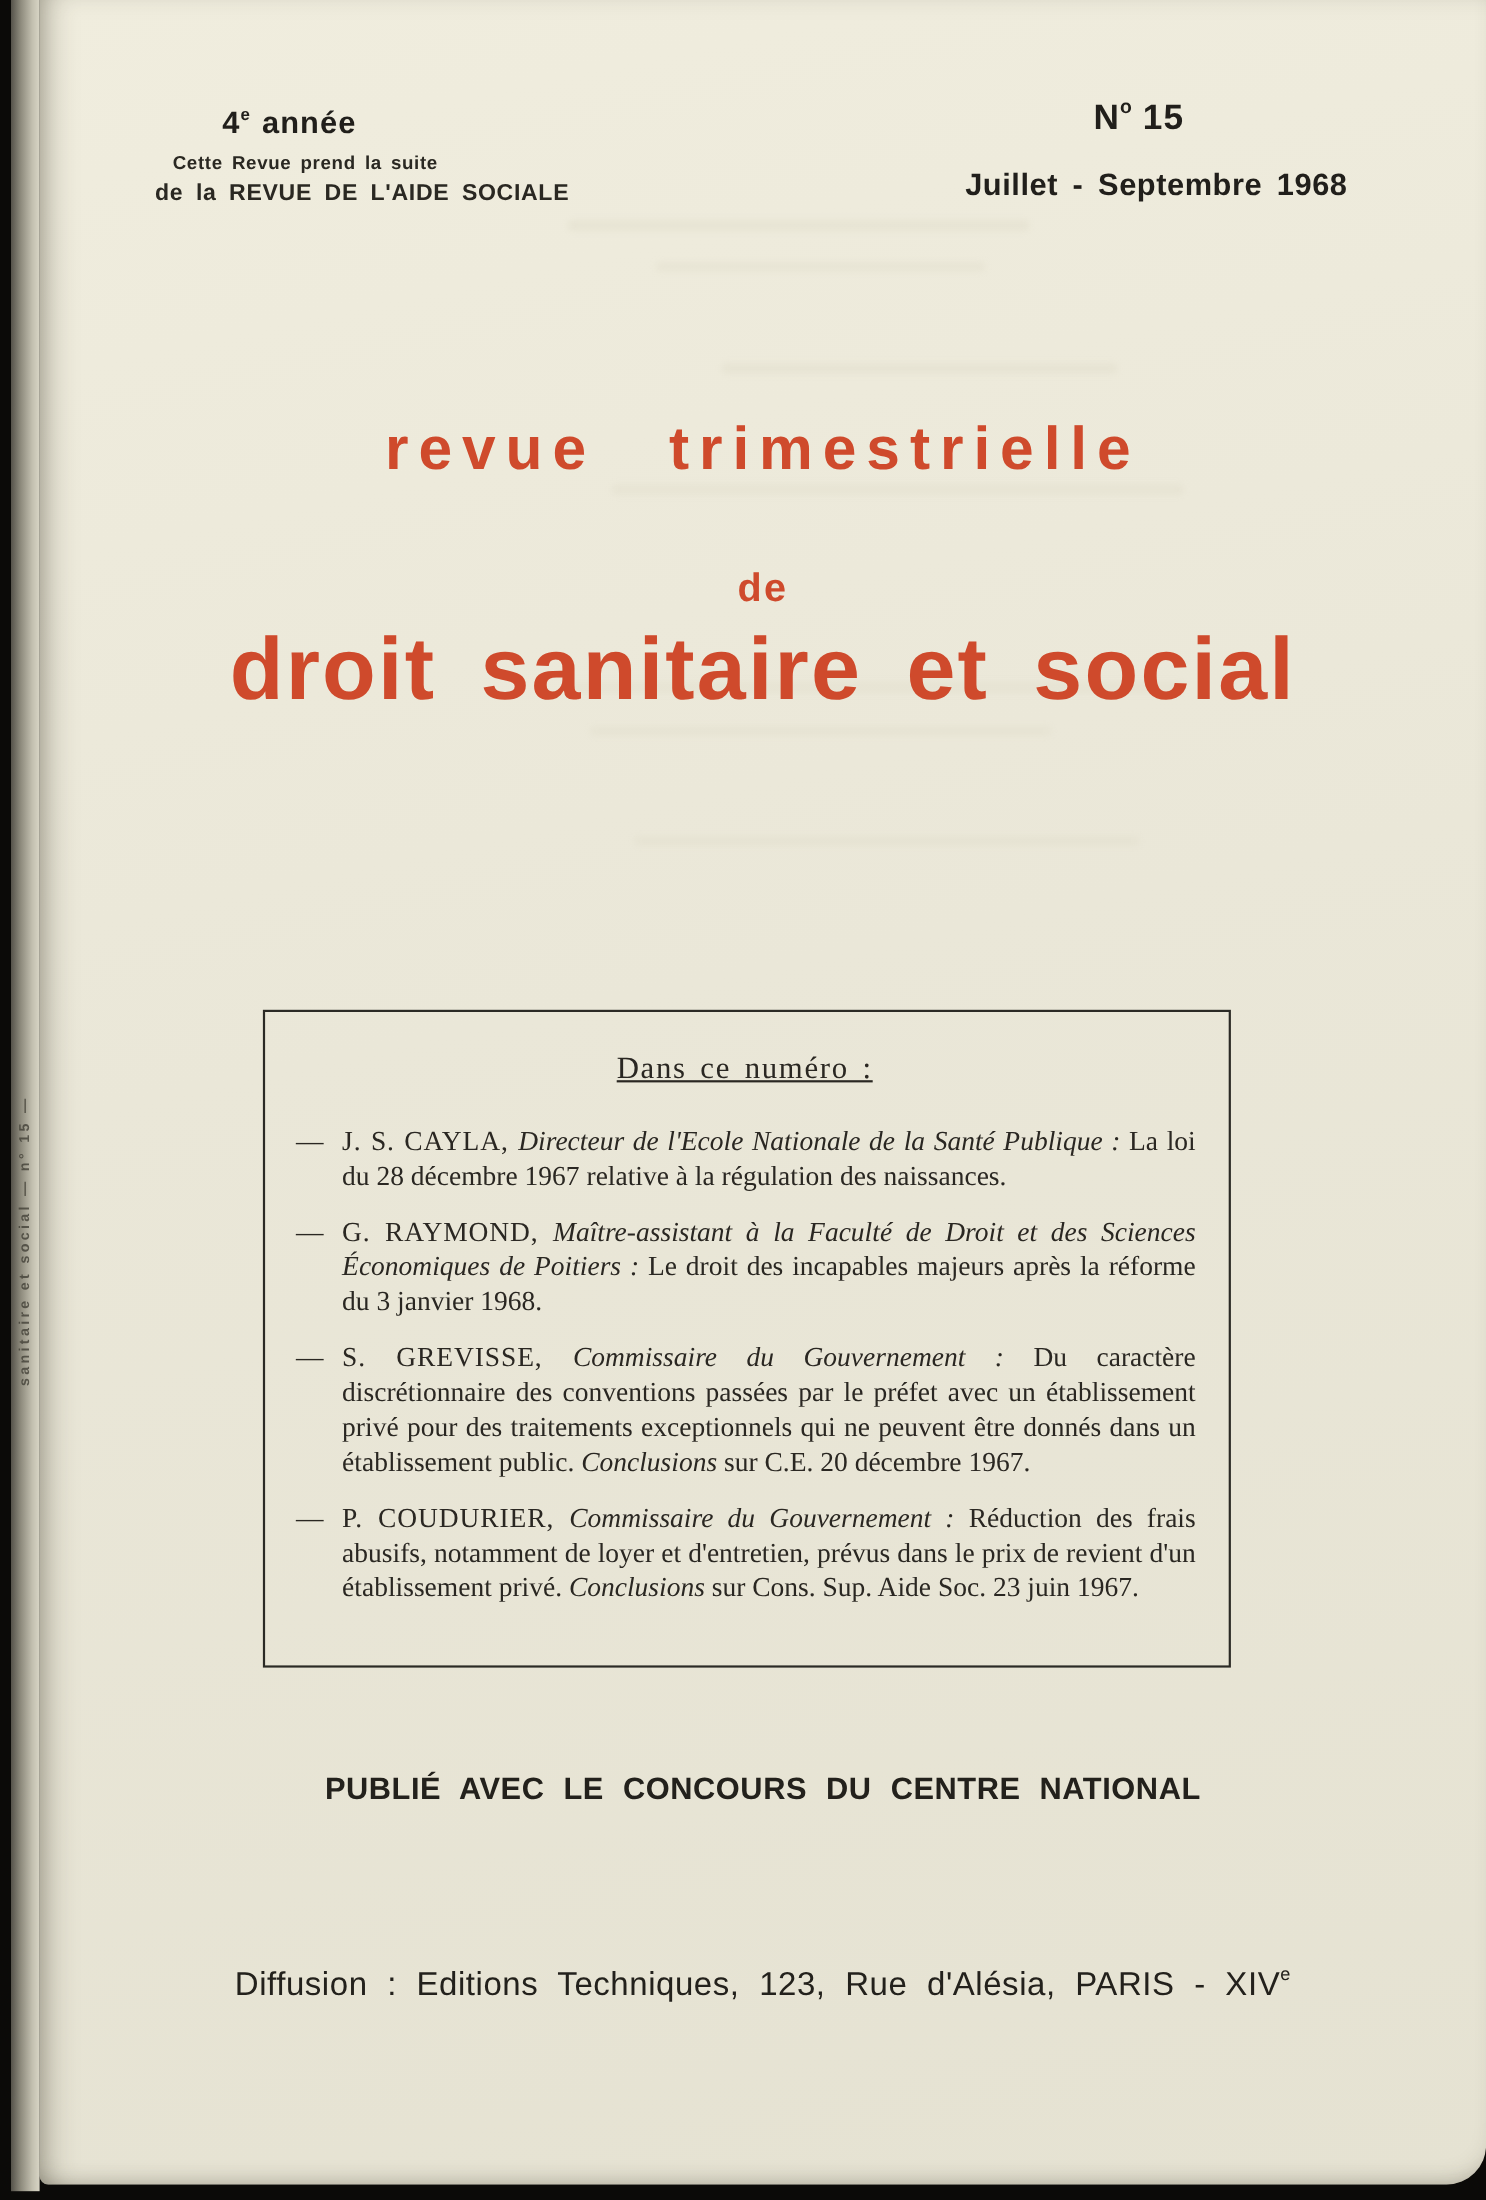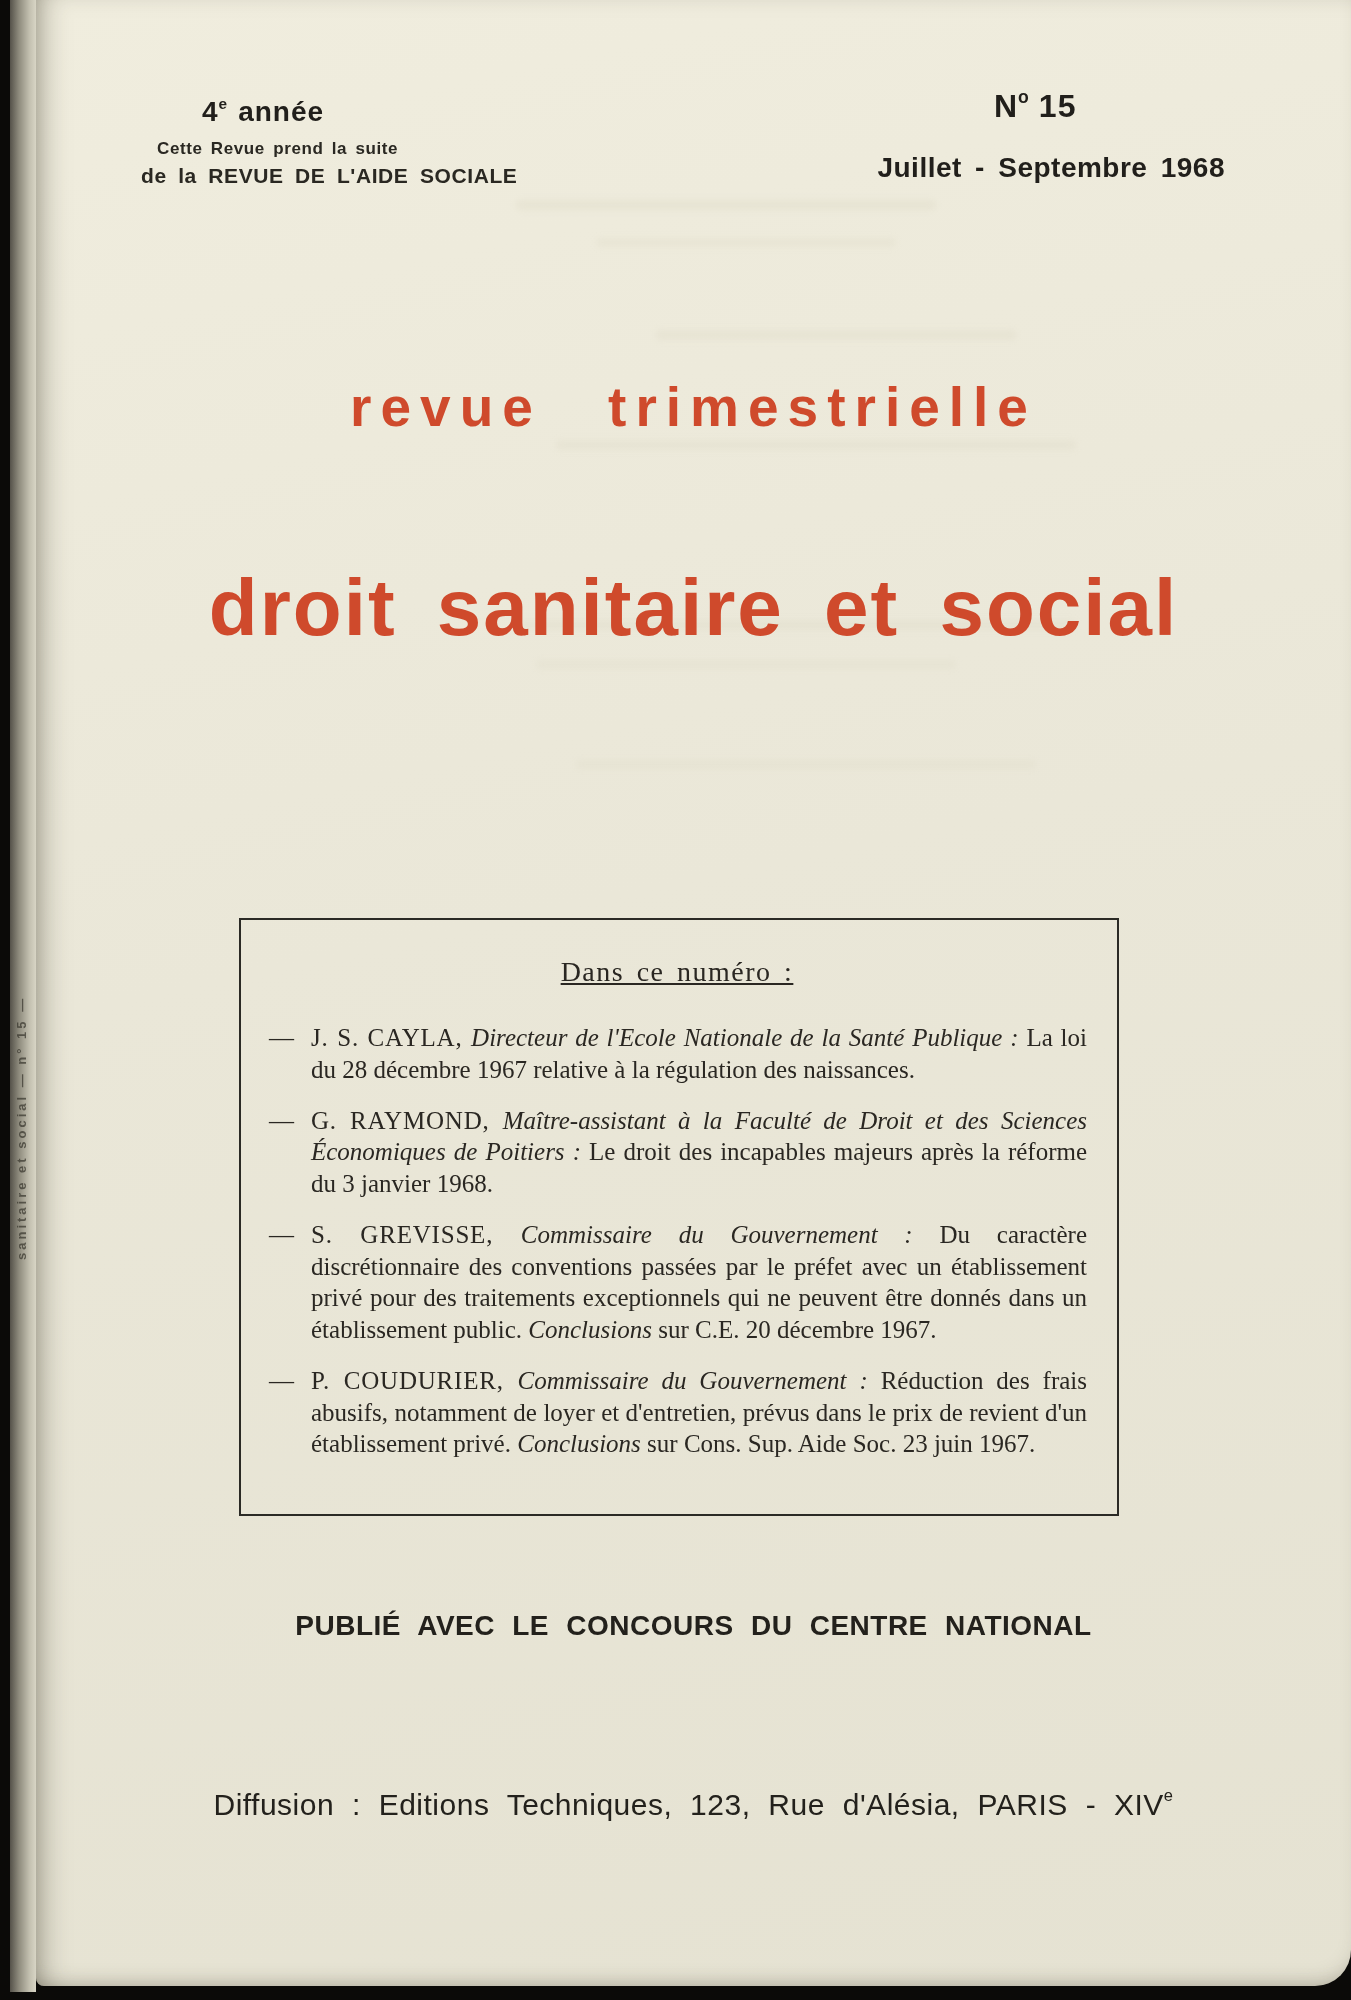--- a/index.html
+++ b/index.html
@@ -122,20 +122,21 @@
     </div>
     <div class="sub1">Cette Revue prend la suite</div>
     <div class="sub2">de la REVUE DE L'AIDE SOCIALE</div>
 
     <div class="issue-no">
       <span>N</span><sup>o</sup><span class="issue-val">15</span>
     </div>
     <div class="issue-date">Juillet - Septembre 1968</div>
 
     <div class="title1" style="color: rgb(207, 74, 44);">revue trimestrielle</div>
+    <div class="title2" style="color: rgb(207, 74, 44);">de</div>
     <div class="title3" style="color: rgb(207, 74, 44);">droit sanitaire et social</div>
 
     <div class="cbox">
       <div class="cbox-heading">Dans ce numéro :</div>
       <div>
           <div class="ditem">
             <span class="dash">—</span>
             <div class="itext"><span>J. S. CAYLA, </span><span class="it">Directeur de l'Ecole Nationale de la Santé Publique : </span><span>La loi du 28 décembre 1967 relative à la régulation des naissances.</span></div>
           </div>
           <div class="ditem">

